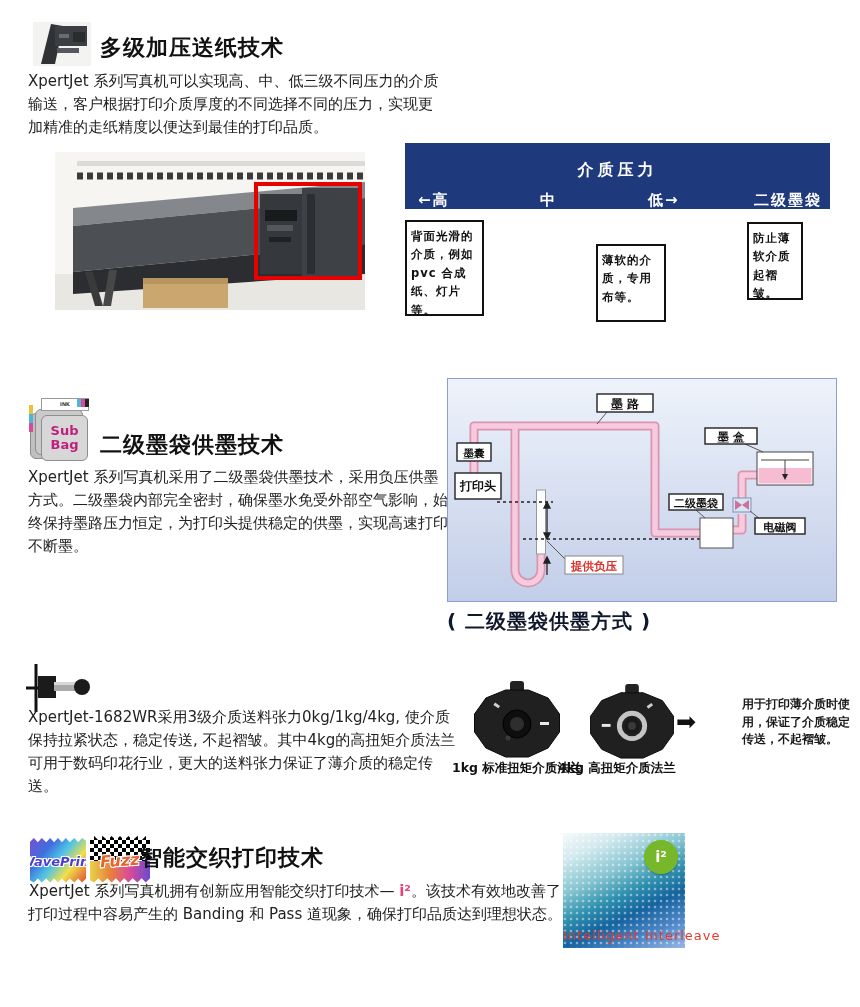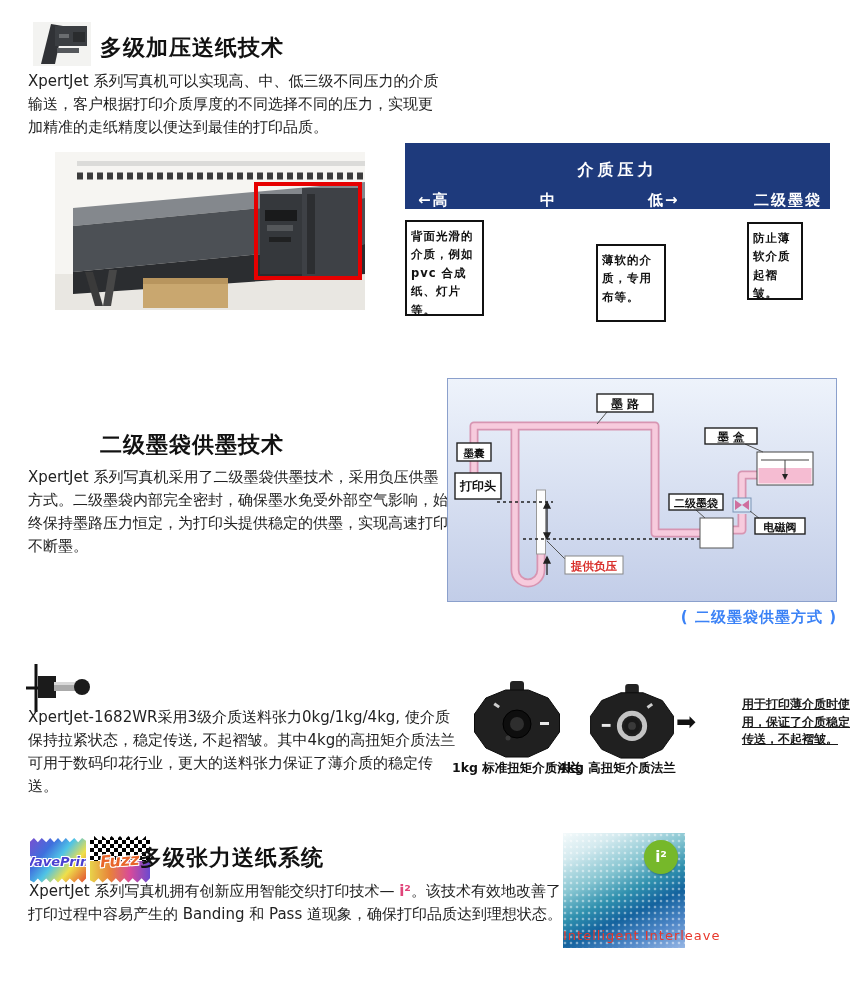--- a/index.html
+++ b/index.html
@@ -42,21 +42,21 @@
   .fuzz span{position:relative;font-style:italic;font-weight:900;font-size:16px;color:#e8642a;transform:rotate(-4deg);
         text-shadow:-1px -1px 0 #fff,1px -1px 0 #fff,-1px 1px 0 #fff,1px 1px 0 #fff;}
   
   .i2img{background:
       radial-gradient(circle at 2px 2px,rgba(255,255,255,.45) 1px,transparent 1.7px),
       linear-gradient(155deg,#f4fafb 0%,#d4eaef 16%,#86c5d1 36%,#2f90ae 52%,#14639e 66%,#4c85c6 82%,#96b6e5 100%);
       background-size:6px 6px,100% 100%;}
   .i2logo{border-radius:50%;background:#76b82a;color:#fff;display:flex;align-items:center;justify-content:center;
       font-weight:700;font-size:15px;box-shadow:0 1px 2px rgba(0,0,0,.25);}
   .i2cap{color:#e8372b;font-size:13px;text-align:center;letter-spacing:1px;white-space:nowrap;}
-  .diagram-caption{font-size:15px;font-weight:600;color:#3b82f6;text-align:right;letter-spacing:1px;}
+  .diagram-caption{font-size:20px;font-weight:600;color:#0f172a;text-align:left;letter-spacing:1px;}
   .flange-label{font-size:12.5px;font-weight:700;color:#111;white-space:nowrap;}
   .note-text{font-size:12px;line-height:17.5px;font-weight:700;color:#1a1a1a;}
   .big-arrow{font-size:24px;color:#111;line-height:1;}
   svg{display:block;}
   svg text{font-family:"DejaVu Sans","Liberation Sans",sans-serif;}
   .i2{color:#e0457a;font-weight:700;}
 </style>
 </head>
 <body>
 
@@ -104,20 +104,39 @@
       <span style="left:13px;">←高</span>
       <span style="left:135px;">中</span>
       <span style="left:243px;">低→</span>
       <span style="right:8px;">二级墨袋</span>
     </div>
   </div>
   <div class="pbox" style="left:405px;top:220px;width:79px;height:96px;">背面光滑的介质，例如 pvc 合成纸、灯片等。</div>
   <div class="pbox" style="left:596px;top:212px;width:70px;height:78px;margin-top:32px;">薄软的介质，专用布等。</div>
   <div class="pbox" style="left:747px;top:222px;width:56px;height:78px;">防止薄软介质起褶皱。</div>
 
+  <div class="subbag abs" style="left:29px;top:397px;">
+    <div class="layer abs" style="left:1px;top:16px;width:46px;height:44px;background:#bfbfbf;"></div>
+    <div class="layer abs" style="left:6px;top:12px;width:46px;height:44px;background:#cacaca;"></div>
+    <div class="inktabs abs" style="left:0;top:8px;flex-direction:column;">
+      <i style="background:#e8c23a;"></i>
+        <i style="background:#4ab8d8;"></i>
+        <i style="background:#d84a9a;"></i>
+    </div>
+    <div class="strip abs" style="left:12px;top:1px;width:46px;height:11px;">INK</div>
+    <div class="inktabs abs" style="left:48px;top:2px;">
+      <i style="background:#4ab8d8;height:8px;"></i>
+        <i style="background:#d84a9a;height:8px;"></i>
+        <i style="background:#222;height:8px;"></i>
+    </div>
+    <div class="layer front abs" style="left:12px;top:18px;width:45px;height:44px;background:#d7d7d7;">
+      <span>Sub</span>
+      <span>Bag</span>
+    </div>
+  </div>
   <h2 class="abs" style="left:100px;top:430px;">二级墨袋供墨技术</h2>
   <p class="body-text abs" style="left:28px;top:466px;width:420px;">XpertJet 系列写真机采用了二级墨袋供墨技术，采用负压供墨方式。二级墨袋内部完全密封，确保墨水免受外部空气影响，始终保持墨路压力恒定，为打印头提供稳定的供墨，实现高速打印不断墨。</p>
 
   <div class="abs" style="left:447px;top:378px;width:390px;height:224px;">
     <svg width="390" height="224" viewBox="0 0 390 224">
       <defs>
         <linearGradient id="dgbg" x1="0" y1="0" x2="0" y2="1">
           <stop offset="0" stop-color="#eef3fb"></stop>
             <stop offset="1" stop-color="#c2cde8"></stop>
         </linearGradient>
@@ -230,32 +249,32 @@
       <circle cx="47" cy="44" r="13" fill="none" stroke="#c4c4c4" stroke-width="5"></circle>
       <circle cx="47" cy="44" r="8" fill="#1a1a1a"></circle>
       <circle cx="47" cy="44" r="4" fill="#3a3a3a"></circle>
       <rect x="16" y="42" width="9" height="3" fill="#e8e8e8"></rect>
       <rect x="62" y="22" width="6" height="3" fill="#cfcfcf" transform="rotate(-35 65 23)"></rect>
     </svg>
   </div>
   <div class="flange-label abs" style="left:452px;top:760px;">1kg 标准扭矩介质法兰</div>
   <div class="flange-label abs" style="left:558px;top:760px;">4kg 高扭矩介质法兰</div>
   <div class="big-arrow abs" style="left:676px;top:710px;">➡</div>
-  <div class="note-text abs" style="left:742px;top:696px;width:108px;text-decoration:underline;">用于打印薄介质时使用，保证了介质稳定传送，不起褶皱。</div>
+  <div class="note-text abs" style="left:742px;top:696px;width:108px;">用于打印薄介质时使用，保证了介质稳定传送，不起褶皱。</div>
 
   <div class="waveprint wavy abs" style="left:30px;top:838px;width:56px;height:46px;">
     <span>Wave</span>
     <span>Print</span>
   </div>
   <div class="fuzz wavy abs" style="left:90px;top:836px;width:60px;height:48px;">
     <div class="check"></div>
       <div class="rainbow"></div>
     <span>Fuzz</span>
   </div>
-  <h2 class="abs" style="left:140px;top:843px;">多级张力送纸系统</h2>
+  <h2 class="abs" style="left:140px;top:843px;">智能交织打印技术</h2>
   <p class="body-text abs" style="left:25px;top:880px;width:540px;text-align:center;"><span>XpertJet 系列写真机拥有创新应用智能交织打印技术— </span><span class="i2">i²</span><span>。该技术有效地改善了打印过程中容易产生的 Banding 和 Pass 道现象，确保打印品质达到理想状态。</span></p>
 
   <div class="i2img abs" style="left:563px;top:833px;width:122px;height:115px;">
     <div class="i2logo abs" style="right:7px;top:7px;width:34px;height:34px;">i²</div>
     <div class="i2cap abs" style="left:0;right:0;bottom:5px;">Intelligent Interleave</div>
   </div>
 
 </div>
 
 </body></html>

